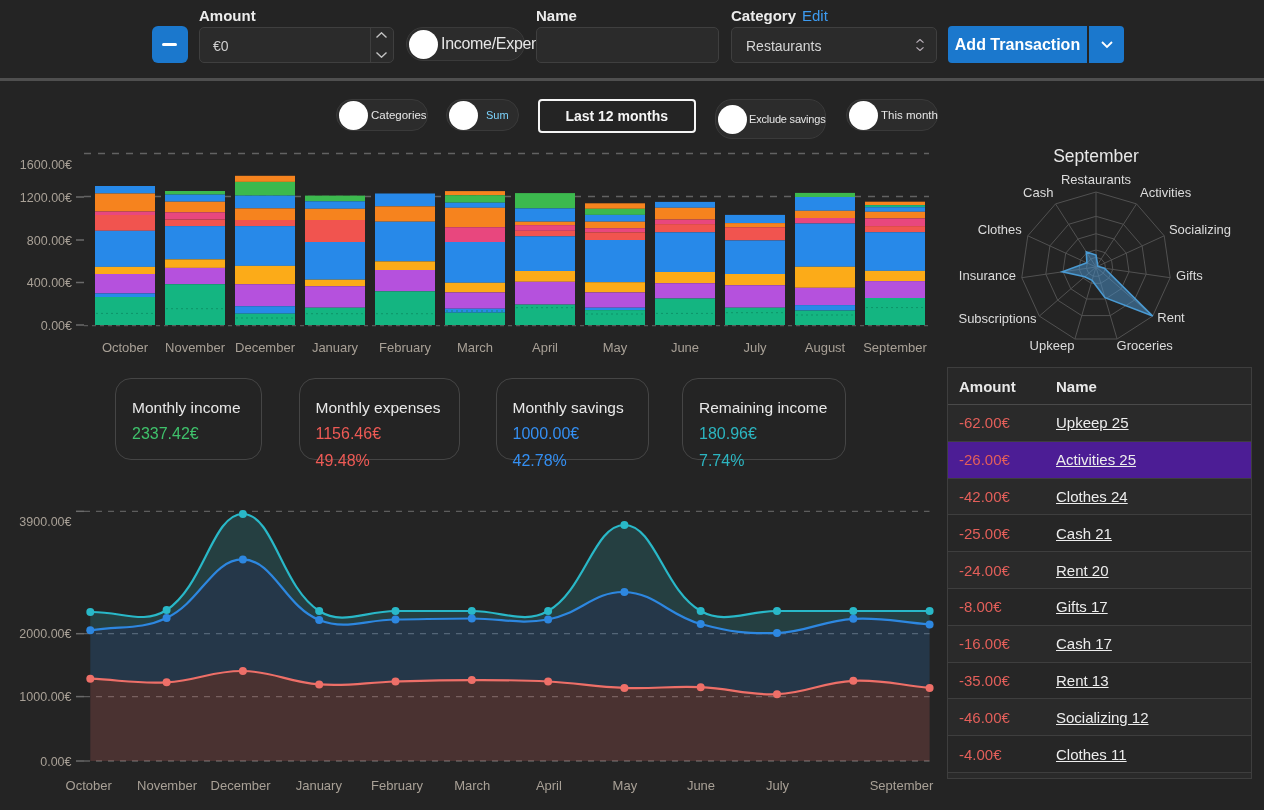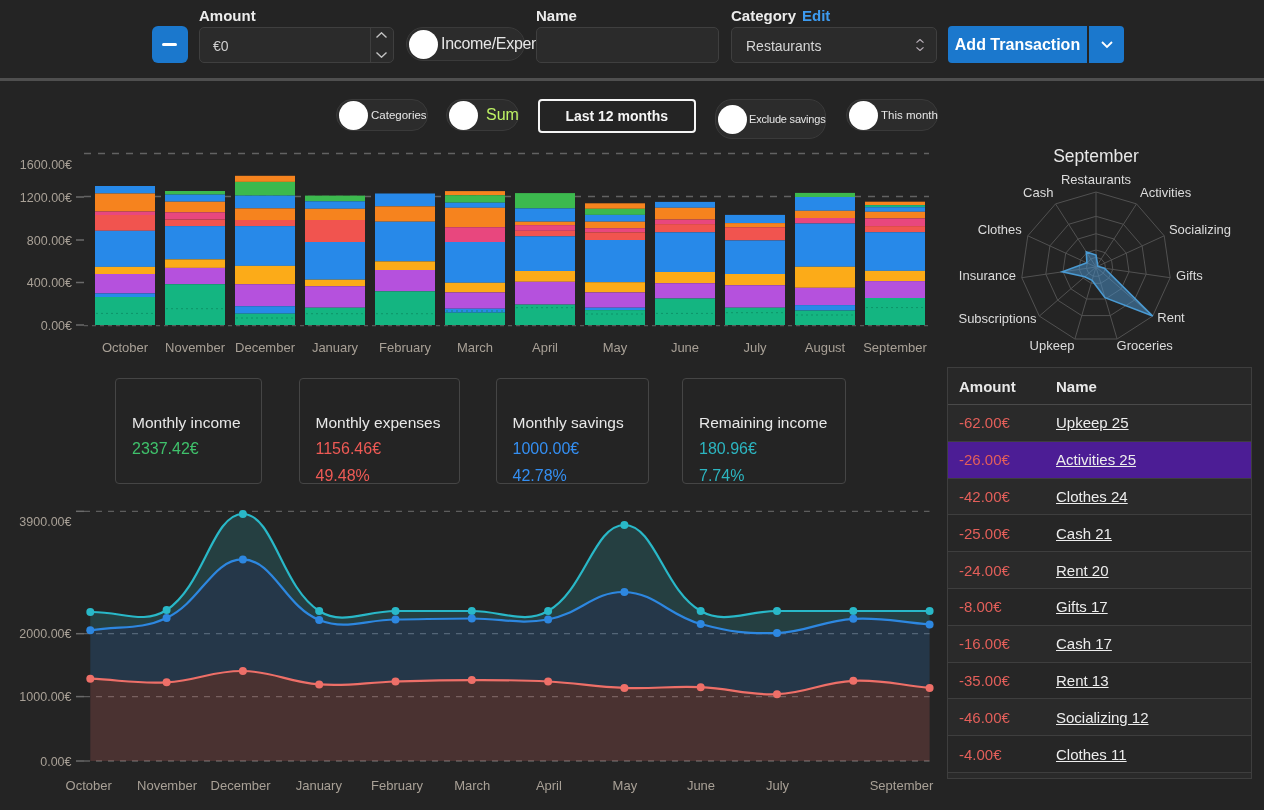--- a/index.html
+++ b/index.html
@@ -3,21 +3,21 @@
 * { margin:0; padding:0; box-sizing:border-box; }
 html,body { width:1264px; height:810px; background:#242424; font-family:"Liberation Sans",sans-serif; overflow:hidden; position:relative; }
 .abs { position:absolute; }
 .lbl { font-size:15px; font-weight:bold; color:#ececec; }
 .inp { background:#2b2b2b; border:1px solid #3f3f3f; border-radius:5px; height:36px; color:#cfcfcf; font-size:14px; }
 .pill { background:#2c2c2c; border:1px solid #3a3a3a; border-radius:17px; display:flex; align-items:center; white-space:nowrap; }
 .knob { width:29px; height:29px; background:#fff; border-radius:50%; flex:0 0 auto; }
 .ax { font-size:13px; fill:#a8a096; }
 .ay { font-size:12.5px; fill:#a8a096; }
 .rl { font-size:13px; fill:#dcdcdc; }
-.card { position:absolute; top:378px; height:106px; border:1px solid #454545; border-radius:4px; padding:35px 16px 0; }
+.card { position:absolute; top:378px; height:82px; border:1px solid #454545; border-radius:16px; padding:20px 16px 0; }
 .card h3 { font-size:15.5px; font-weight:normal; color:#e8e8e8; margin-bottom:8px; white-space:nowrap; }
 .card div { font-size:16px; margin-bottom:9px; }
 .trow { display:flex; height:36.8px; align-items:center; border-bottom:1px solid #3e3e3e; }
 .tca { width:108px; padding-left:11px; color:#e35f5a; font-size:15px; }
 .tcn { color:#ededed; font-size:15px;text-decoration:underline; }
 </style></head><body>
 
 <div class="abs" style="left:0;top:0;width:1264px;height:81px;background:#242424;border-bottom:3px solid #4f4f4f;"></div>
 <div class="abs" style="left:152px;top:26px;width:36px;height:37px;background:#1b78cd;border-radius:6px;"></div>
 <div class="abs" style="left:161.5px;top:43px;width:15.5px;height:3.4px;background:#fff;border-radius:2px;"></div>
@@ -29,40 +29,40 @@
 <path d="M0.5 5.5 L5.5 0.8 L10.5 5.5" fill="none" stroke="#c4c4c4" stroke-width="1.4"></path>
 <path d="M0.5 20.5 L5.5 25.2 L10.5 20.5" fill="none" stroke="#c4c4c4" stroke-width="1.4"></path>
   </svg>
 <div class="abs pill" style="left:406px;top:27px;width:119px;height:34px;padding-left:2px;">
 <div class="knob"></div>
     <span style="font-size:16px;color:#e6e6e6;margin-left:3px;letter-spacing:-0.3px;">Income/Expense</span>
   </div>
 <div class="abs lbl" style="left:536px;top:7px;">Name</div>
 <div class="abs inp" style="left:536px;top:27px;width:183px;"></div>
 <div class="abs lbl" style="left:731px;top:7px;">Category</div>
-<div class="abs" style="left:802px;top:7px;font-size:15px;font-weight:bold;color:#3d9bf0;">Edit</div>
+<div class="abs" style="left:802px;top:7px;font-size:15px;font-weight:normal;color:#3d9bf0;">Edit</div>
 <div class="abs inp" style="left:731px;top:27px;width:206px;"></div>
 <div class="abs" style="left:746px;top:38px;color:#d6d6d6;font-size:14px;">Restaurants</div>
 <svg class="abs" style="left:916px;top:39px;" width="9" height="12">
 <path d="M0.5 3.6 L4 0.5 L7.5 3.6" fill="none" stroke="#b9b0b9" stroke-width="1.2"></path>
 <path d="M0.5 8.4 L4 11.5 L7.5 8.4" fill="none" stroke="#b9b0b9" stroke-width="1.2"></path>
   </svg>
 <div class="abs" style="left:948px;top:26px;width:139px;height:37px;background:#1b78cd;border-radius:4px 0 0 4px;display:flex;align-items:center;justify-content:center;color:#ffffff;font-size:16px;font-weight:bold;">Add Transaction</div>
 <div class="abs" style="left:1089px;top:26px;width:35px;height:37px;background:#1b78cd;border-radius:0 4px 4px 0;"></div>
 <svg class="abs" style="left:1100px;top:40px;" width="14" height="10">
     <path d="M2 2 L7 7 L12 2" fill="none" stroke="#fff" stroke-width="1.8"></path>
   </svg>
 
 <div class="abs pill" style="left:336px;top:99px;width:92px;height:32px;padding-left:2px;">
     <div class="knob"></div>
     <span style="font-size:11.5px;color:#e6e6e6;margin-left:3px;">Categories</span>
   </div>
 <div class="abs pill" style="left:446px;top:99px;width:73px;height:32px;padding-left:2px;">
     <div class="knob"></div>
-    <span style="font-size:16px;color:#bef264;margin-left:8px;">Sum</span>
+    <span style="font-size:11px;color:#7dd3fc;margin-left:8px;">Sum</span>
   </div>
 <div class="abs" style="left:537.5px;top:99px;width:158.5px;height:34px;border:2px solid #f5f5f5;border-radius:4px;display:flex;align-items:center;justify-content:center;color:#f5f5f5;font-size:14px;font-weight:bold;">Last 12 months</div>
 <div class="abs pill" style="left:715px;top:99px;width:111px;height:40px;padding-left:2px;">
     <div class="knob"></div>
     <span style="font-size:13px;color:#e6e6e6;margin-left:2px;font-size:11px;letter-spacing:-0.2px;">Exclude savings</span>
   </div>
 <div class="abs pill" style="left:846px;top:99px;width:92px;height:32px;padding-left:2px;">
     <div class="knob"></div>
     <span style="font-size:11.5px;color:#e6e6e6;margin-left:3px;">This month</span>
   </div>

